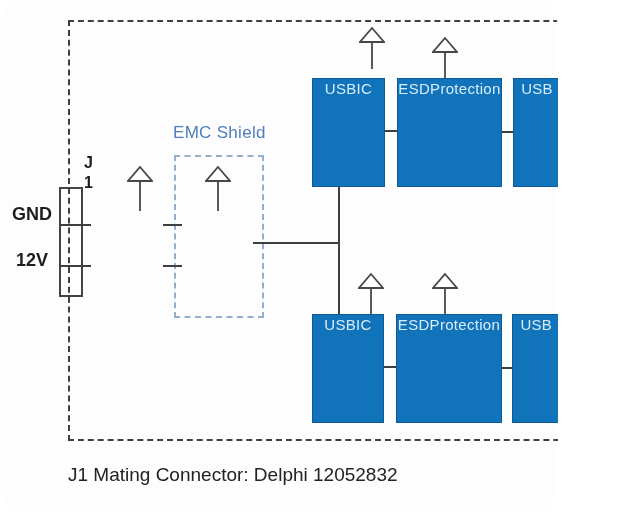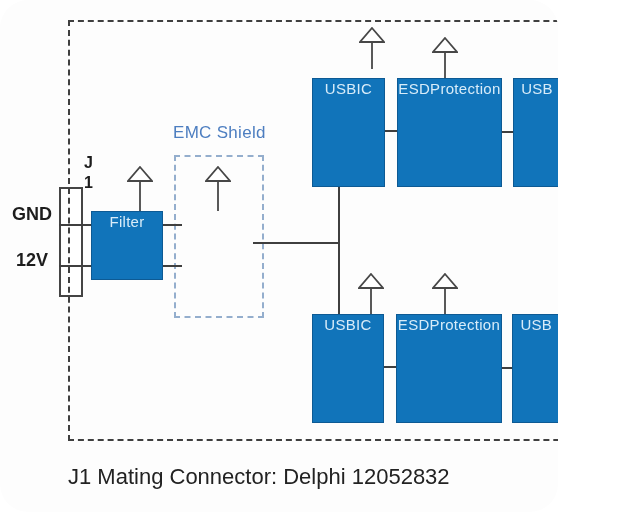--- a/index.html
+++ b/index.html
@@ -96,21 +96,21 @@
   }
   .pin-label {
     position: absolute; left: 8px; width: 48px;
     font-size: 18px; font-weight: 600; text-align: center;
     color: var(--label-text); z-index: 6;
   }
   .pin-gnd { top: 204px; }
   .pin-12v { top: 250px; }
   .caption {
     position: absolute; left: 68px; top: 464px;
-    font-size: 22px; color: #222222; letter-spacing: 0px;
+    font-size: 19px; color: #222222; letter-spacing: 0px;
     z-index: 6;
   }
 </style>
 </head>
 <body>
 
 <div class="canvas">
 
   <div class="enclosure"></div>
 
@@ -129,23 +129,20 @@
   <div class="wire w-r2-b"></div>
 
   <div class="j1-rect"></div>
   <div class="j1-label">
     <div>J</div>
     <div>1</div>
   </div>
   <div class="pin-label pin-gnd">GND</div>
   <div class="pin-label pin-12v">12V</div>
 
-  <div class="block b-filter">
-    <div>Filter</div>
-  </div>
 
   <div class="block b-usbic1">
     <div>USB</div>
     <div>IC</div>
   </div>
   <div class="block b-esd1">
     <div>ESD</div>
     <div>Protection</div>
   </div>
   <div class="block b-usba1">

